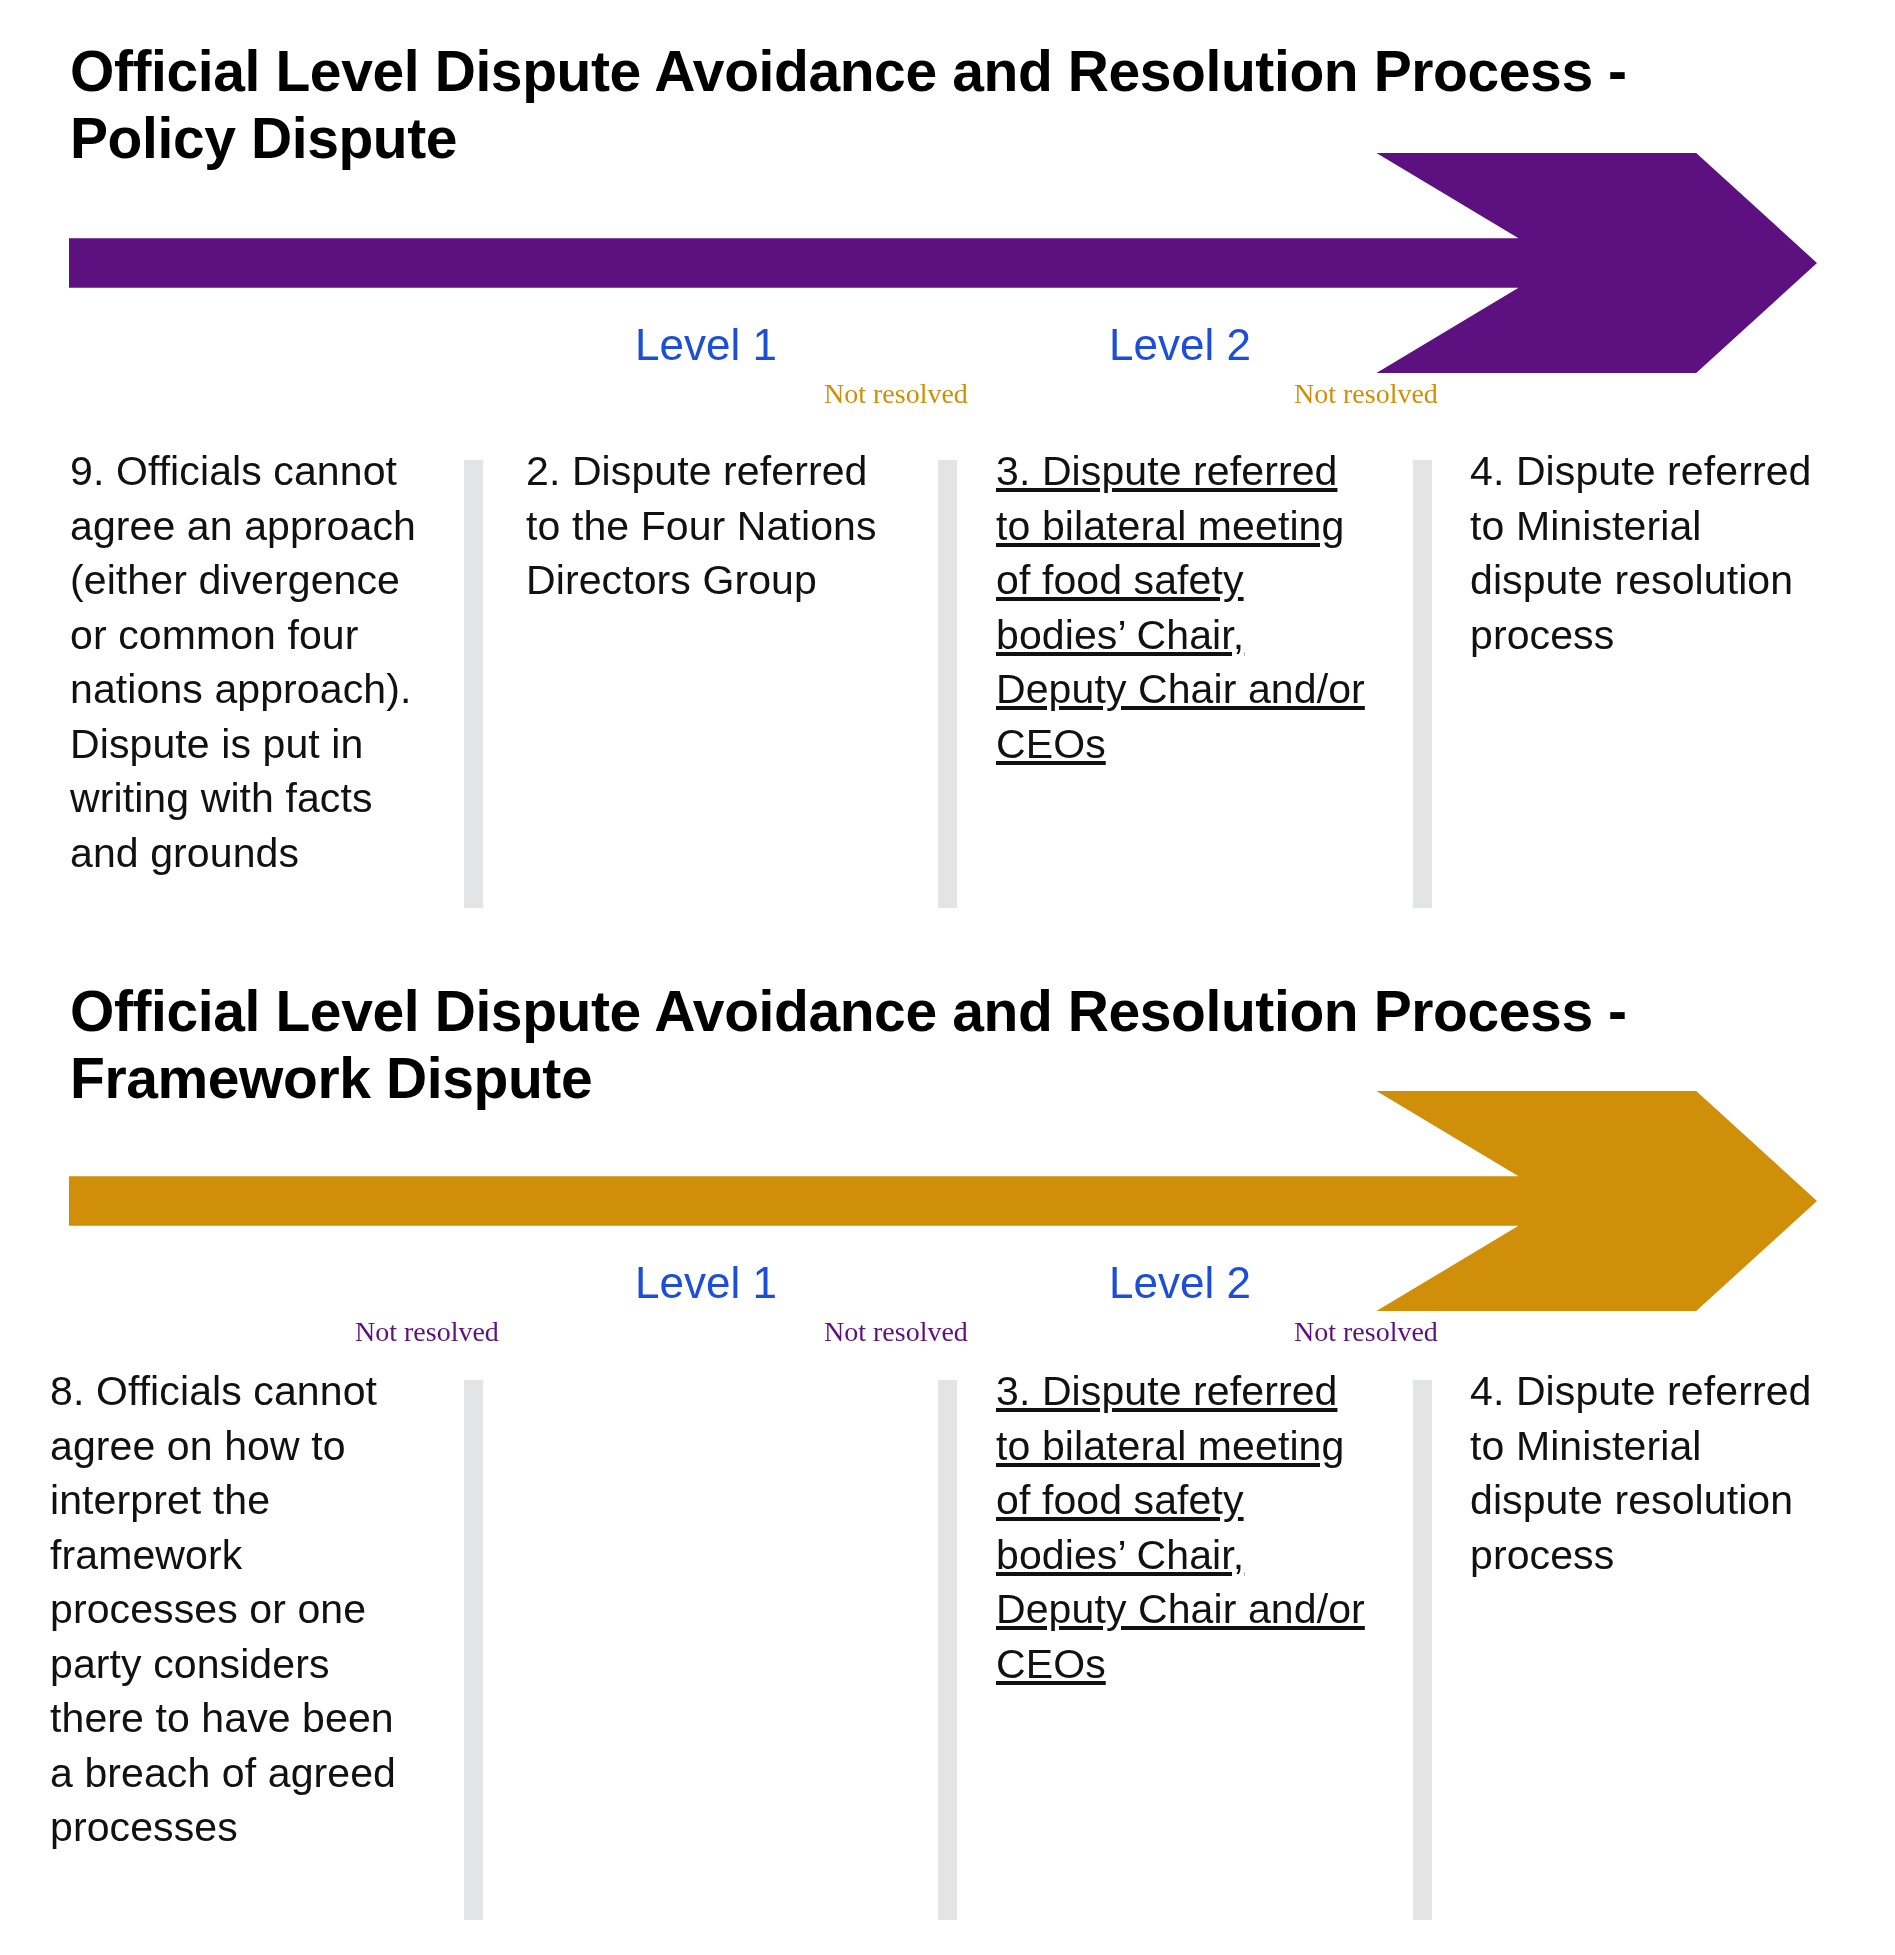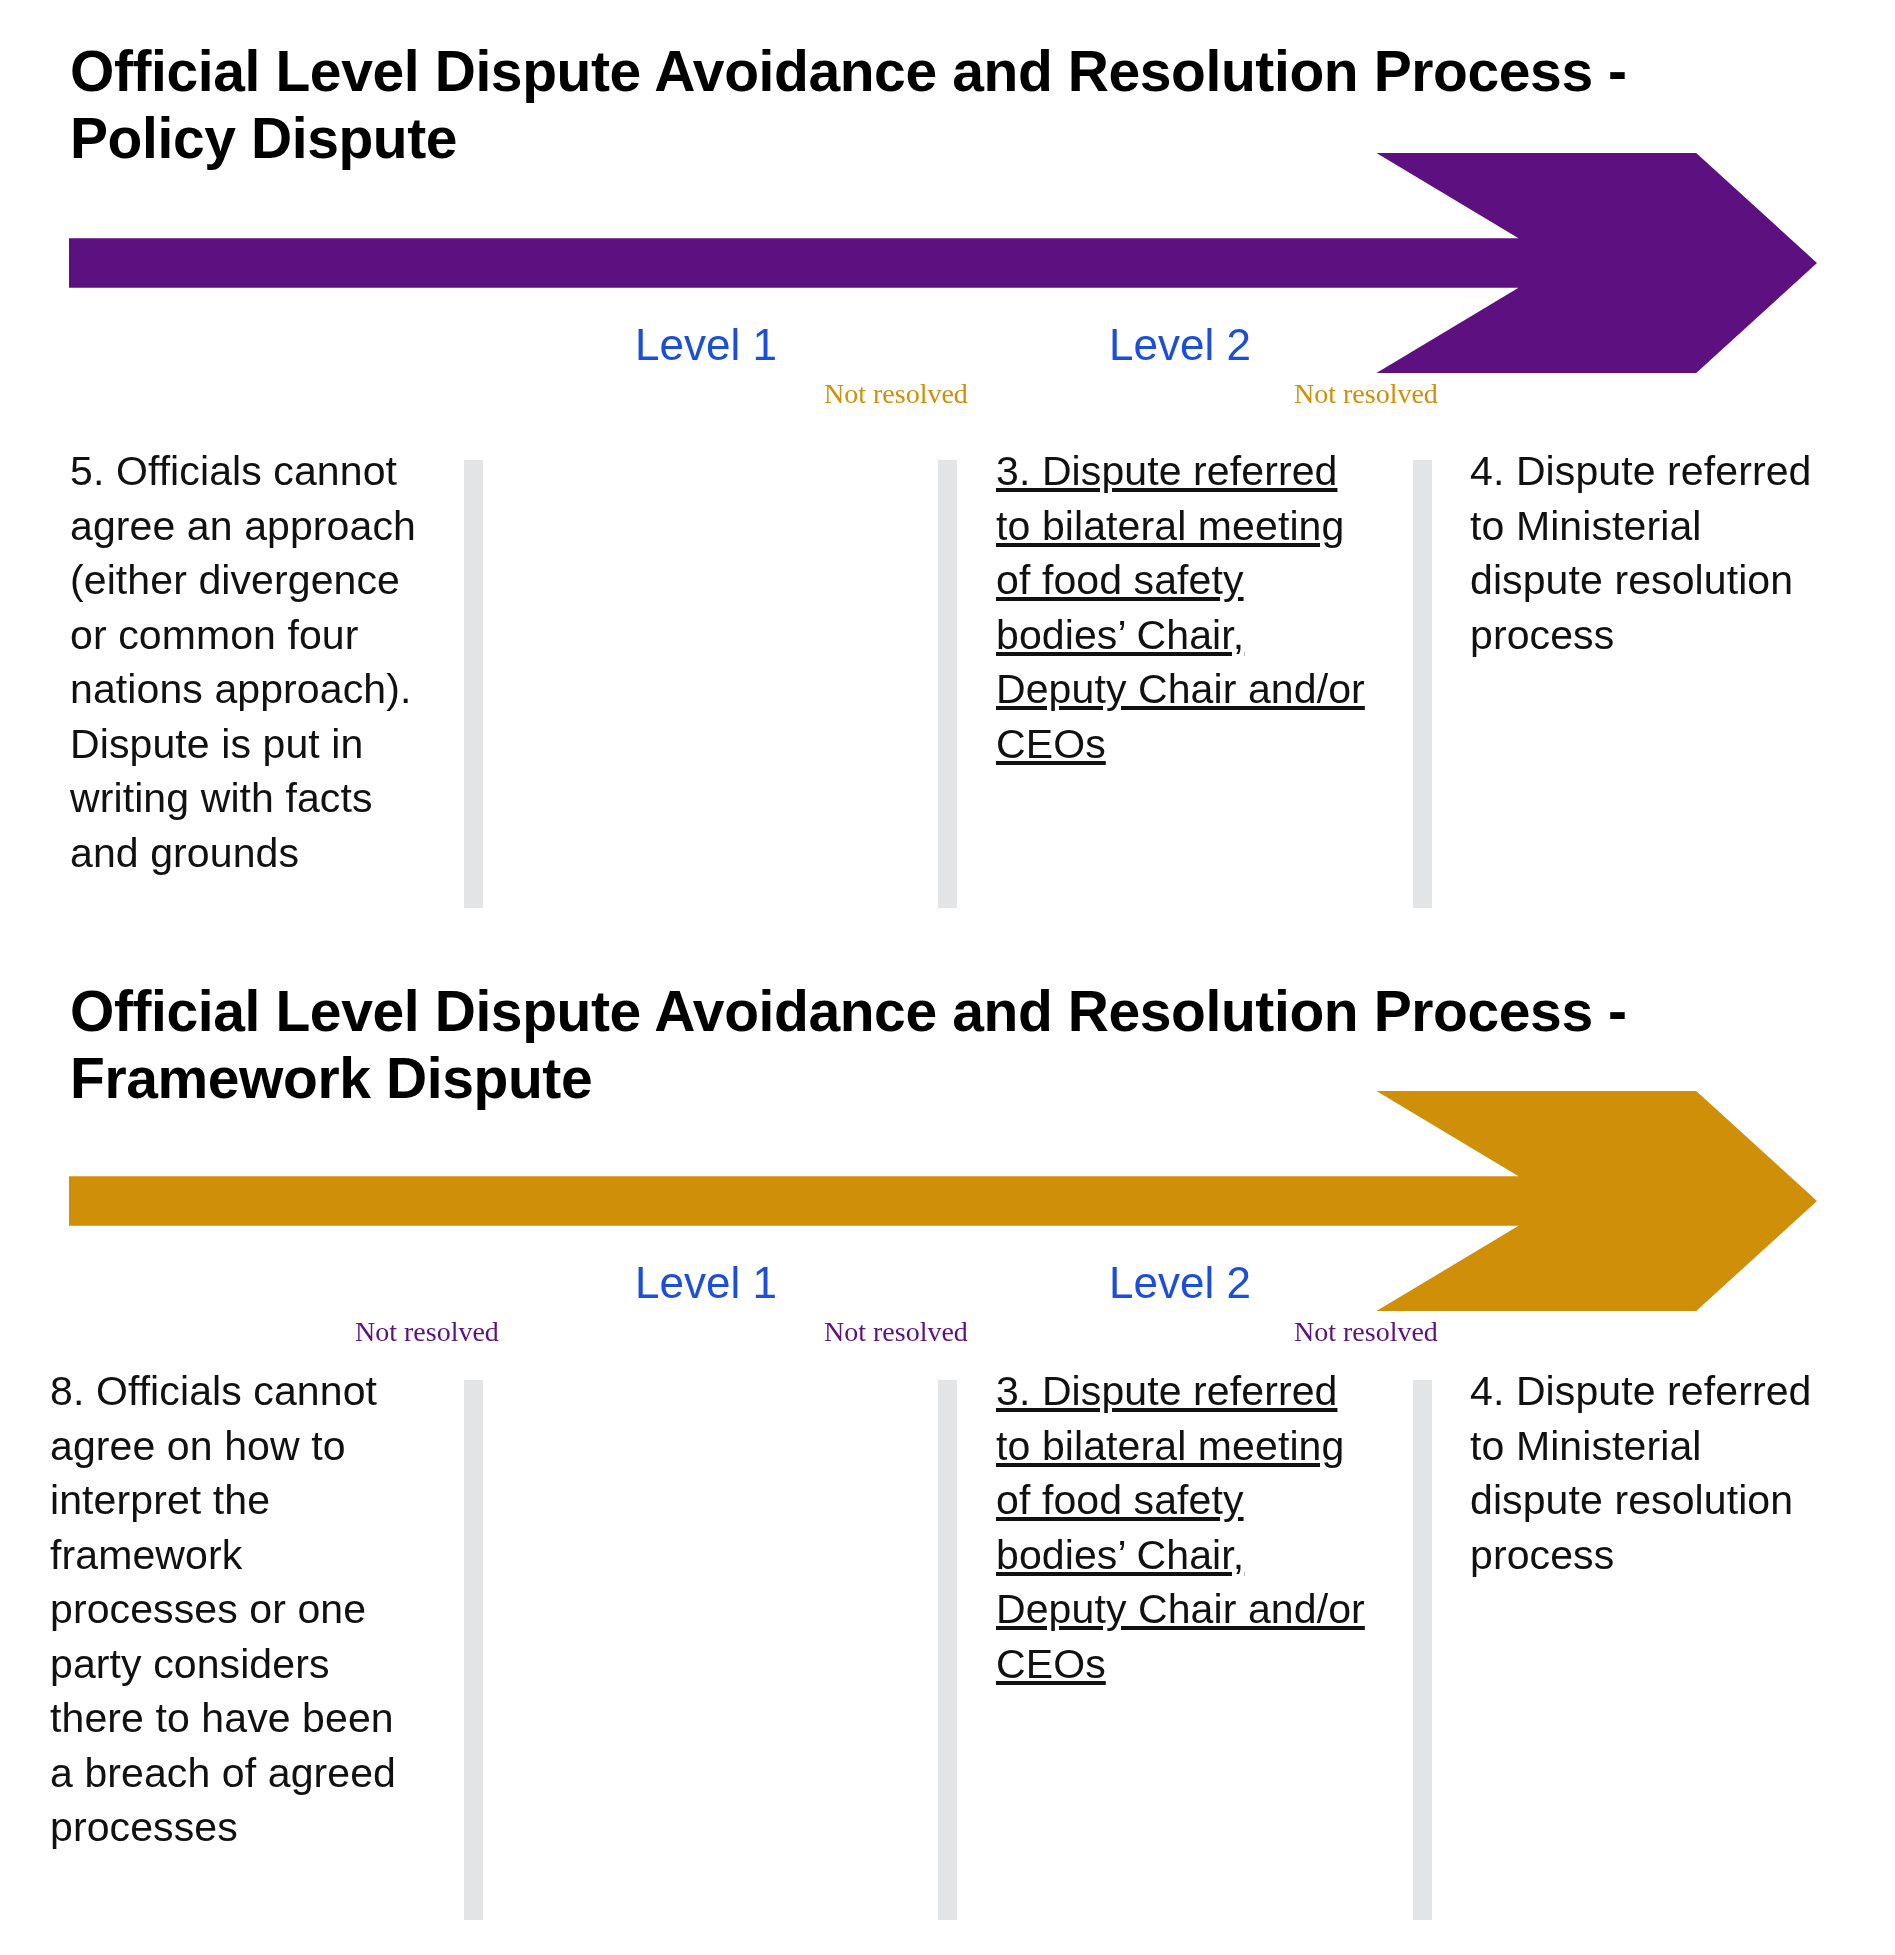--- a/index.html
+++ b/index.html
@@ -143,22 +143,23 @@
       </svg>
     </div>
 
     <div class="level-label" id="policy-level-1">Level 1</div>
     <div class="level-label" id="policy-level-2">Level 2</div>
 
     <div class="not-resolved nr-gold" id="policy-nr-1">Not resolved</div>
     <div class="not-resolved nr-gold" id="policy-nr-2">Not resolved</div>
 
     <div class="columns" id="policy-columns">
-      <div class="step-col c1">5. Officials cannot agree an approach (either divergence or common four nations approach). Dispute is put in writing with facts and grounds</div>
+      <div class="step-col c1">9. Officials cannot agree an approach (either divergence or common four nations approach). Dispute is put in writing with facts and grounds</div>
       <div class="divider d1"></div>
+      <div class="step-col c2">2. Dispute referred to the Four Nations Directors Group</div>
       <div class="divider d2"></div>
       <div class="step-col c3">3. Dispute referred to bilateral meeting of food safety bodies’ Chair, Deputy Chair and/or CEOs</div>
       <div class="divider d3"></div>
       <div class="step-col c4">4. Dispute referred to Ministerial dispute resolution process</div>
     </div>
 
   </div>
 
   <div class="section" id="section-framework">
 

